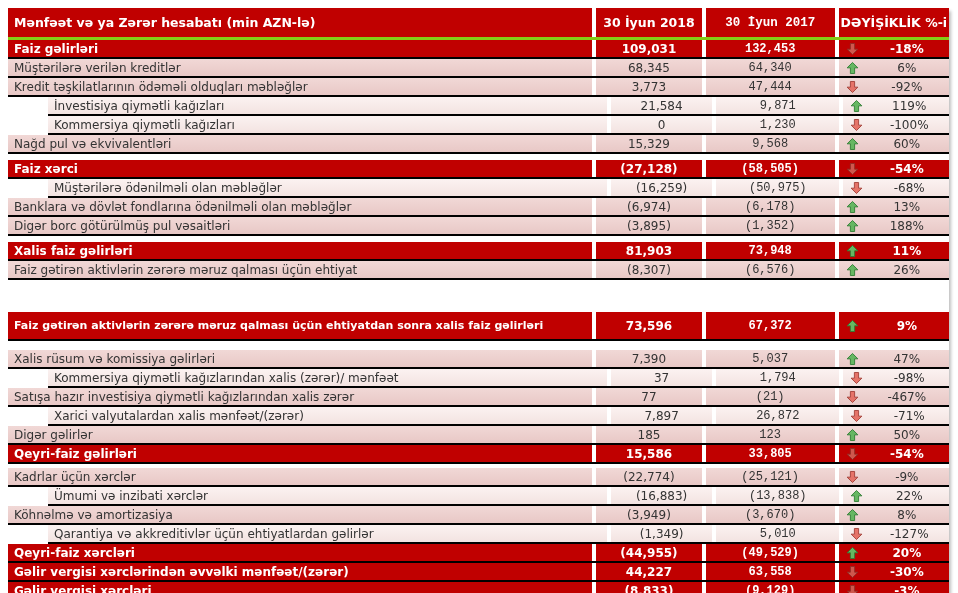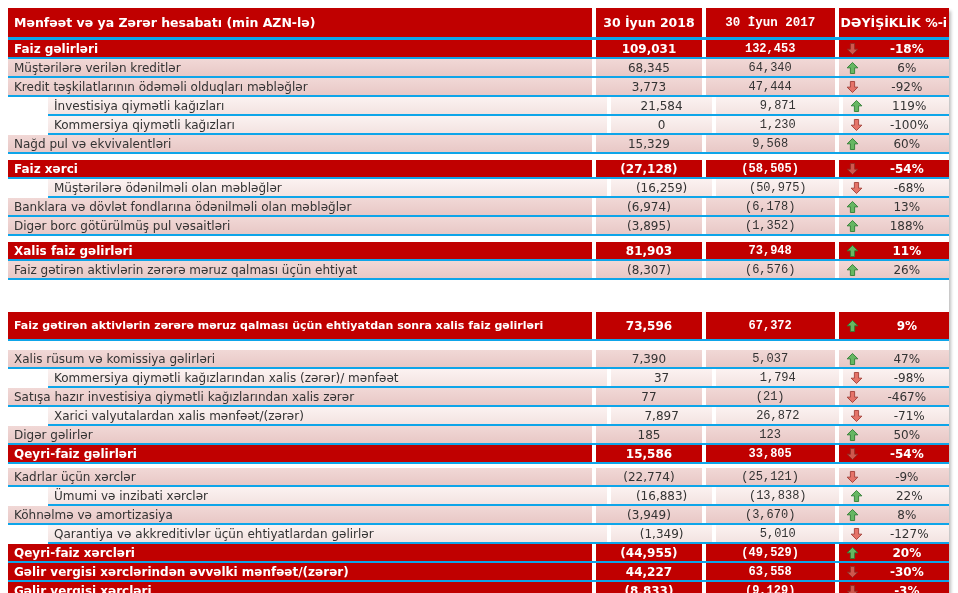--- a/index.html
+++ b/index.html
@@ -1,19 +1,19 @@
 <!DOCTYPE html>
 <html><head>
 <meta charset="utf-8">
 <style>
   html,body{margin:0;padding:0;background:#fff;width:958px;height:593px;overflow:hidden;
     font-family:"DejaVu Sans","Liberation Sans",sans-serif;}
   .table-wrap{position:absolute;left:8px;top:8px;width:941px;box-shadow:3px 2px 3px -1px rgba(0,0,0,.25);}
-  .row{display:flex;align-items:stretch;border-bottom:2px solid #0ea5e9;height:17px;}
-  .row.hdr{height:29px;border-bottom:3px solid #0ea5e9;}
+  .row{display:flex;align-items:stretch;border-bottom:2px solid #000000;height:17px;}
+  .row.hdr{height:29px;border-bottom:3px solid #84cc16;}
   .row.tall{height:27px;margin-top:32px;}
   .row.gap-s{height:4px;border-bottom:none;background:#fff;box-shadow:none;}
   .row.gap-m{height:6px;border-bottom:none;background:#fff;}
   .row.gap-l{height:9px;border-bottom:none;background:#fff;}
   .cell{display:flex;align-items:center;box-sizing:border-box;}
   .c-label{width:598px;padding-left:6px;}
   .c-v1{width:112px;justify-content:center;}
   .c-v2{width:136px;justify-content:center;font-family:Liberation Mono, monospace;}
   .c-chg{width:117px;position:relative;justify-content:center;}
   .c-v1,.c-v2,.c-chg{border-left:4px solid #fff;}

